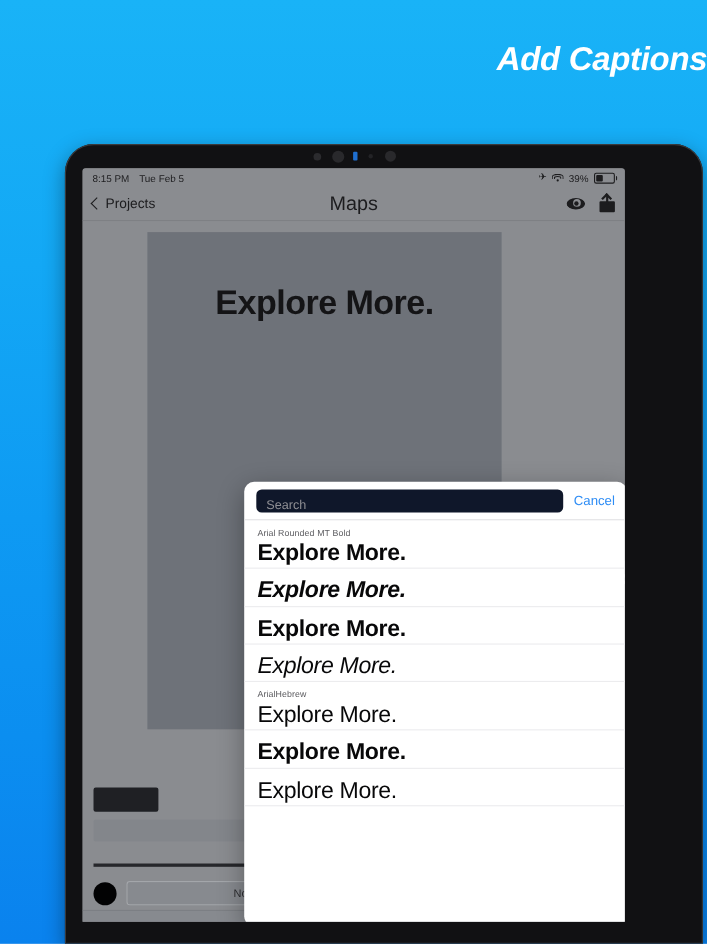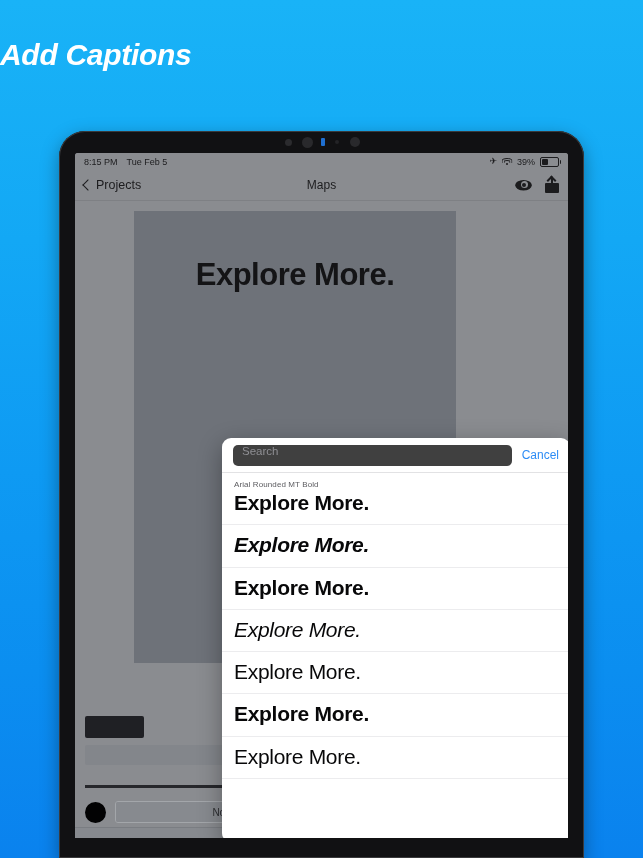--- a/index.html
+++ b/index.html
@@ -3,32 +3,32 @@
 <meta charset="utf-8">
 <style>
   html,body{margin:0;padding:0;}
   body{
     width:643px;height:858px;overflow:hidden;
     font-family:"Liberation Sans", sans-serif;
     background:linear-gradient(180deg,#19b3f7 0%, #13a8f5 28%, #0e9af3 55%, #0b8ef0 78%, #0a82ee 100%);
     position:relative;
   }
   
-  .promo{position:absolute;left:0;top:0;width:643px;text-align:left;}
+  .promo{position:absolute;left:0;top:0;width:643px;text-align:right;}
   .promo-title{
     margin-top:38px;color:#ffffff;font-size:30px;font-weight:bold;font-style:italic;
     letter-spacing:-0.3px;line-height:1.1;
   }
   .promo-sub{
     margin-top:12px;color:#ffffff;font-size:22px;font-weight:normal;
     letter-spacing:-0.1px;line-height:1.1;
   }
   
   .device{
-    position:absolute;left:59px;top:131px;width:525px;height:727px;
+    position:absolute;left:59px;top:131px;width:580px;height:727px;
     background:#111113;border-radius:26px 26px 0 0;
     box-shadow:0 0 0 1px #3a3a3c inset, 0 6px 18px rgba(0,0,0,.35);
   }
   .bezel-top{position:absolute;left:0;top:0;width:525px;height:22px;}
   .cam{position:absolute;top:8px;width:7px;height:7px;border-radius:50%;background:#2b2b2e;}
   .cam.c1{left:226px;}
   .cam.c2{left:243px;width:11px;height:11px;top:6px;background:#29292c;}
   .cam.c3{left:262px;width:4px;height:8px;top:7px;border-radius:1px;background:#1f6fd0;}
   .cam.c4{left:276px;width:4px;height:4px;top:9px;background:#232326;}
   .cam.c5{left:291px;width:10px;height:10px;top:6px;background:#29292c;}
@@ -53,21 +53,21 @@
   .batt{width:17px;height:8px;border:1px solid #1c1c1e;border-radius:2px;position:relative;}
   .batt::after{content:"";position:absolute;right:-3px;top:2px;width:1.5px;height:4px;background:#1c1c1e;border-radius:0 1px 1px 0;}
   .batt span{position:absolute;left:1px;top:1px;bottom:1px;width:38%;background:#1c1c1e;border-radius:1px;display:block;}
   
   .navbar{
     height:30px;background:#8a8c90;display:flex;align-items:center;
     padding:0 9px;position:relative;border-bottom:1px solid #7e8084;
   }
   .nav-back{display:flex;align-items:center;gap:4px;color:#1c1c1e;font-size:12.5px;}
   .chev{width:7px;height:7px;border-left:1.7px solid #1c1c1e;border-bottom:1.7px solid #1c1c1e;transform:rotate(45deg);}
-  .nav-title{position:absolute;left:0;right:0;text-align:center;font-size:12px;color:#1c1c1e;pointer-events:none;}
+  .nav-title{position:absolute;left:0;right:0;text-align:center;font-size:18px;color:#1c1c1e;pointer-events:none;}
   .nav-right{margin-left:auto;display:flex;align-items:center;gap:13px;z-index:2;}
   .eye{width:17px;height:11px;border-radius:50% 50%;background:#1c1c1e;position:relative;
        clip-path:ellipse(50% 50% at 50% 50%);}
   .eye::after{content:"";position:absolute;left:5.5px;top:1.5px;width:7px;height:7px;border-radius:50%;background:#8a8c90;}
   .eye::before{content:"";position:absolute;left:7px;top:3px;width:4px;height:4px;border-radius:50%;background:#1c1c1e;z-index:2;}
   .share{width:14px;height:16px;position:relative;}
   .share .box{position:absolute;left:0;bottom:0;width:14px;height:10px;background:#1c1c1e;border-radius:1px;}
   .share .arw{position:absolute;left:6px;top:0;width:2px;height:9px;background:#1c1c1e;}
   .share .tip{position:absolute;left:3.2px;top:0;width:5px;height:5px;border-left:2px solid #1c1c1e;border-top:2px solid #1c1c1e;transform:rotate(45deg);}
   
@@ -123,26 +123,26 @@
   
   .tabbar{height:46px;background:#878a8f;display:flex;align-items:center;border-top:1px solid #7a7d82;}
   
   .modal{
     position:absolute;left:147px;top:285px;width:348px;height:404px;
     background:#ffffff;border-radius:9px;overflow:hidden;
     box-shadow:0 7px 24px rgba(0,0,0,.33);
   }
   .modal-search{height:34px;display:flex;align-items:center;padding:0 11px;gap:10px;border-bottom:1px solid #e2e2e4;}
   .searchbox{
-    flex:1;height:21px;background:#404040;border-radius:5px;display:flex;align-items:flex-start;
+    flex:1;height:21px;background:#0f172a;border-radius:5px;display:flex;align-items:flex-end;
     padding:0 9px;color:#8e8e93;font-size:11.5px;
   }
   .cancel{color:#2d8cf5;font-size:12px;}
   .font-list{height:370px;overflow:hidden;}
-  .font-row{padding:7px 12px 8px;border-bottom:1px solid #ececee;}
+  .font-row{padding:7px 12px 0;border-bottom:1px solid #ececee;}
   .font-label{font-size:8px;color:#5c5c60;letter-spacing:.1px;margin-bottom:1px;}
   .font-sample{font-size:21px;color:#080809;letter-spacing:-.3px;line-height:1.25;}
   .f0 .font-sample{font-weight:bold;}
   .f1 .font-sample{font-weight:bold;font-style:italic;}
   .f2 .font-sample{font-weight:bold;}
   .f3 .font-sample{font-style:italic;}
   .f4 .font-sample{font-weight:normal;}
   .f5 .font-sample{font-weight:bold;}
   .f6 .font-sample{font-weight:normal;}
 </style>
@@ -260,20 +260,21 @@
         <div class="font-row f1">
           <div class="font-sample">Explore More.</div>
         </div>
         <div class="font-row f2">
           <div class="font-sample">Explore More.</div>
         </div>
         <div class="font-row f3">
           <div class="font-sample">Explore More.</div>
         </div>
         <div class="font-row f4">
+          <div class="font-label">ArialHebrew</div>
           <div class="font-sample">Explore More.</div>
         </div>
         <div class="font-row f5">
           <div class="font-sample">Explore More.</div>
         </div>
         <div class="font-row f6">
           <div class="font-sample">Explore More.</div>
         </div>
       </div>
     </div>

